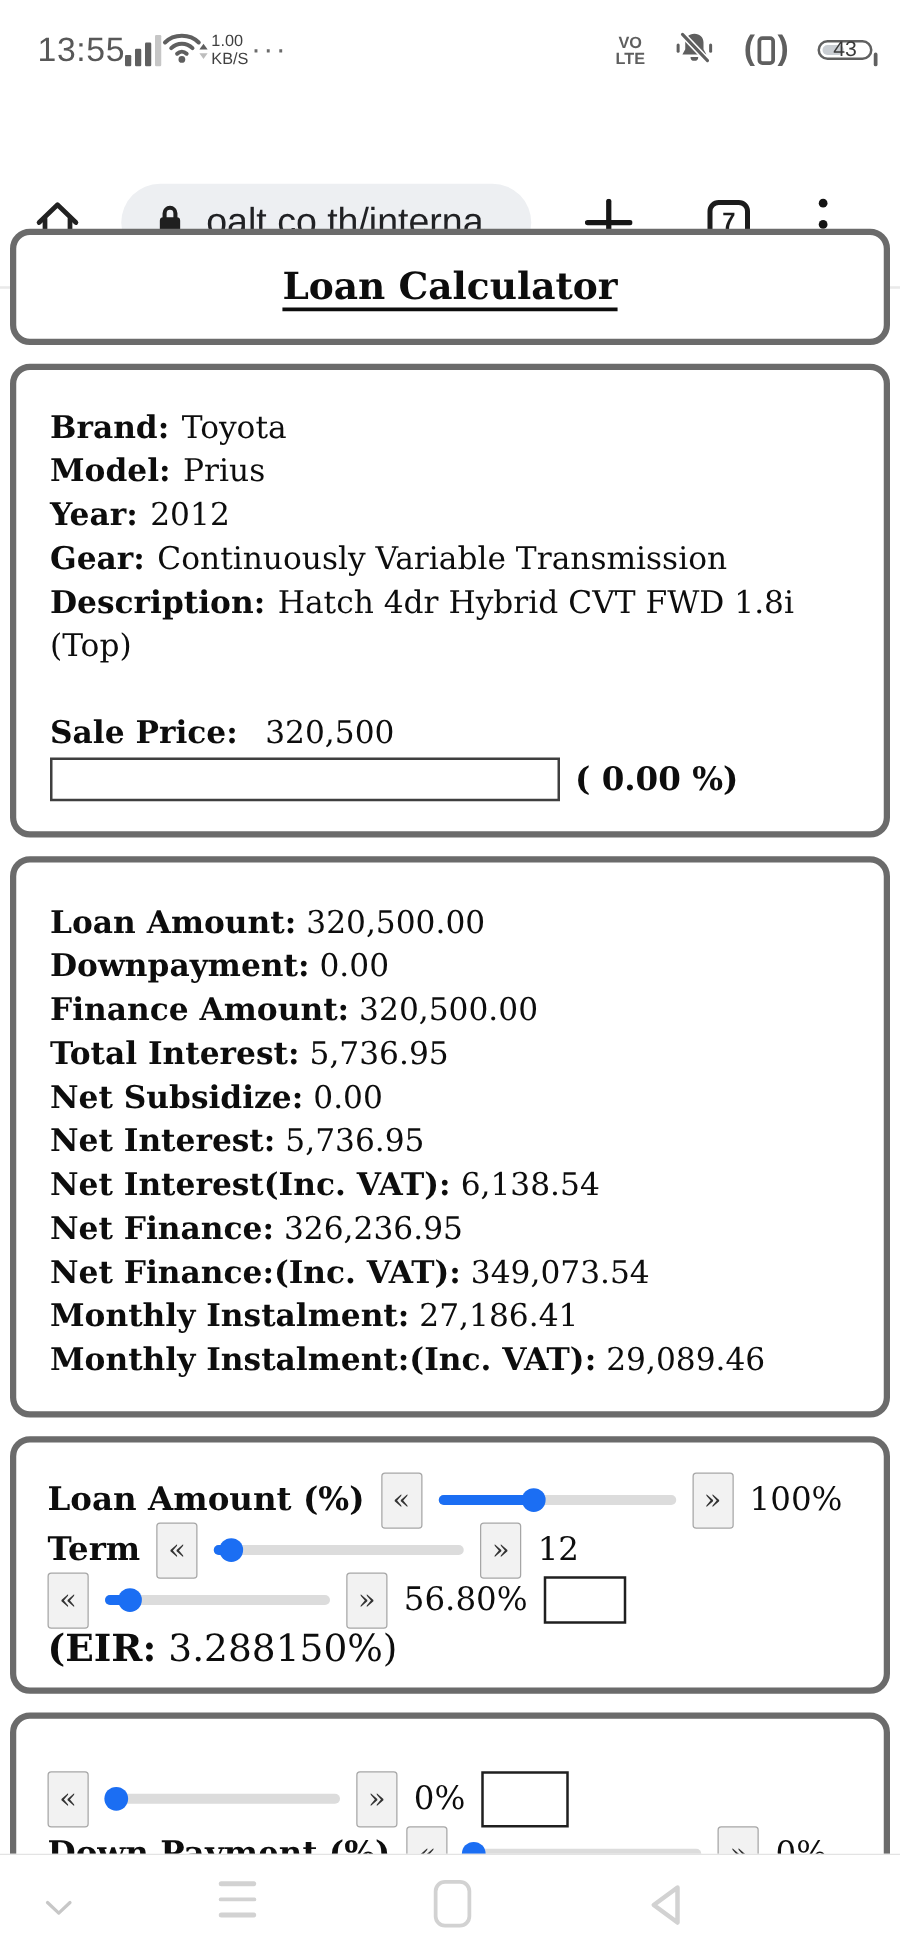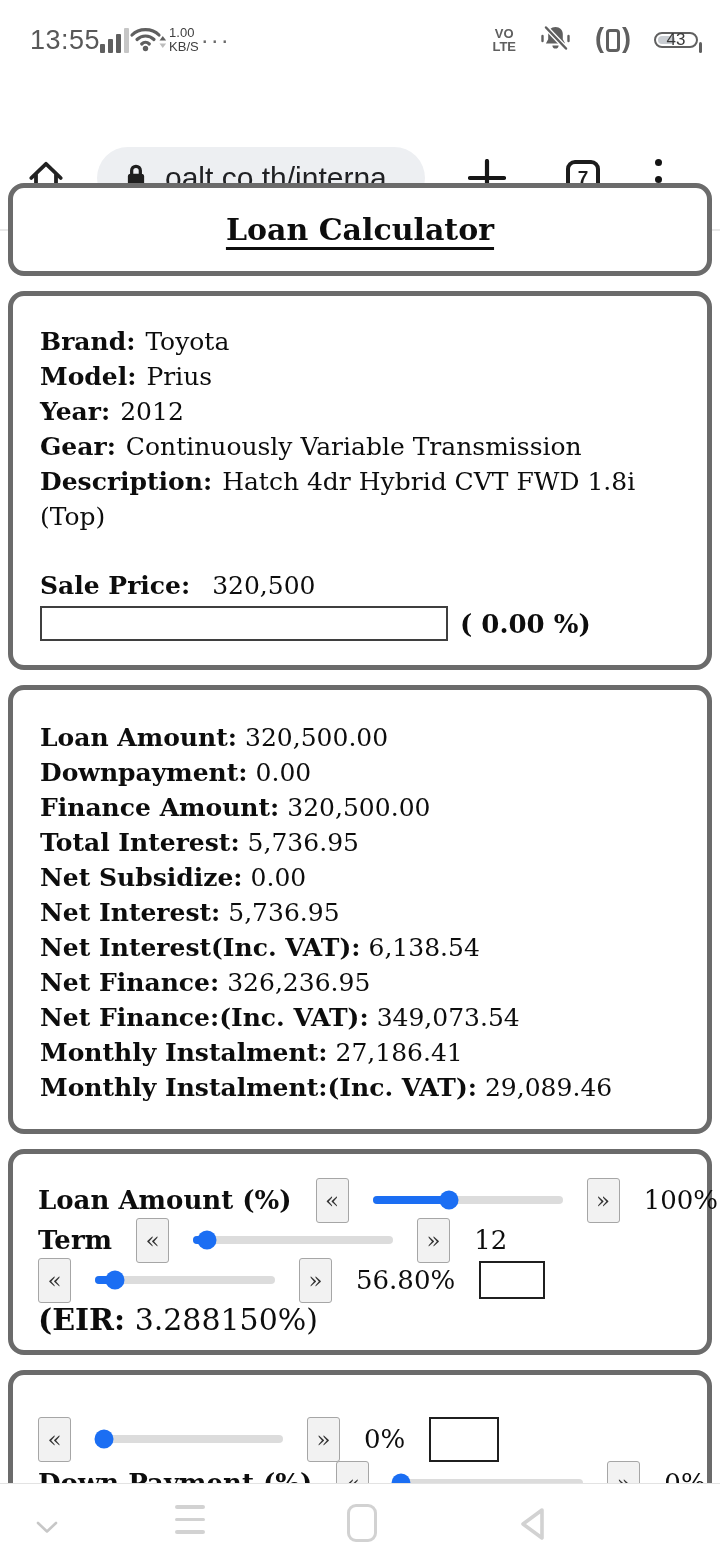--- a/index.html
+++ b/index.html
@@ -70,21 +70,21 @@
   .sale-input-row { display:flex; align-items:center; margin-top:3px; }
   .sale-input { width:408px; height:35px; border:2px solid #3f3f3f; border-radius:0; background:#fff; font-size:24px; padding:0 8px; font-family:inherit; }
   .sale-note { font-size:26px; font-weight:bold; margin-left:12px; }
 
   .panel-summary { padding:30px 27px 24px 27px; }
   .s-row { font-size:25px; line-height:35px; }
   .s-row b { margin-right:8px; }
 
   .panel-adjust { padding:26px 25px 12px 25px; }
   .panel-adjust2 { padding:44px 25px 30px 25px; }
-  .adj-row { display:flex; align-items:center; gap:24px; height:40px; white-space:nowrap; }
+  .adj-row { display:flex; align-items:center; gap:13px; height:40px; white-space:nowrap; }
   .adj-row + .adj-row { margin-top:0px; }
   .adj-label { font-size:26px; font-weight:bold; }
   .adj-value { font-size:26px; }
   .step {
     width:33px; height:45px; background:#f2f2f2; border:1px solid #a6a6a6; border-radius:3px;
     font-family:"DejaVu Serif",serif; font-size:23px; color:#333;
     display:flex; align-items:center; justify-content:center; flex:0 0 auto;
   }
   .slider { position:relative; height:8px; background:#dcdcdc; border-radius:4px; flex:0 0 auto; }
   .slider .fill { position:absolute; left:0; top:0; bottom:0; background:#1b6ef3; border-radius:4px; }

